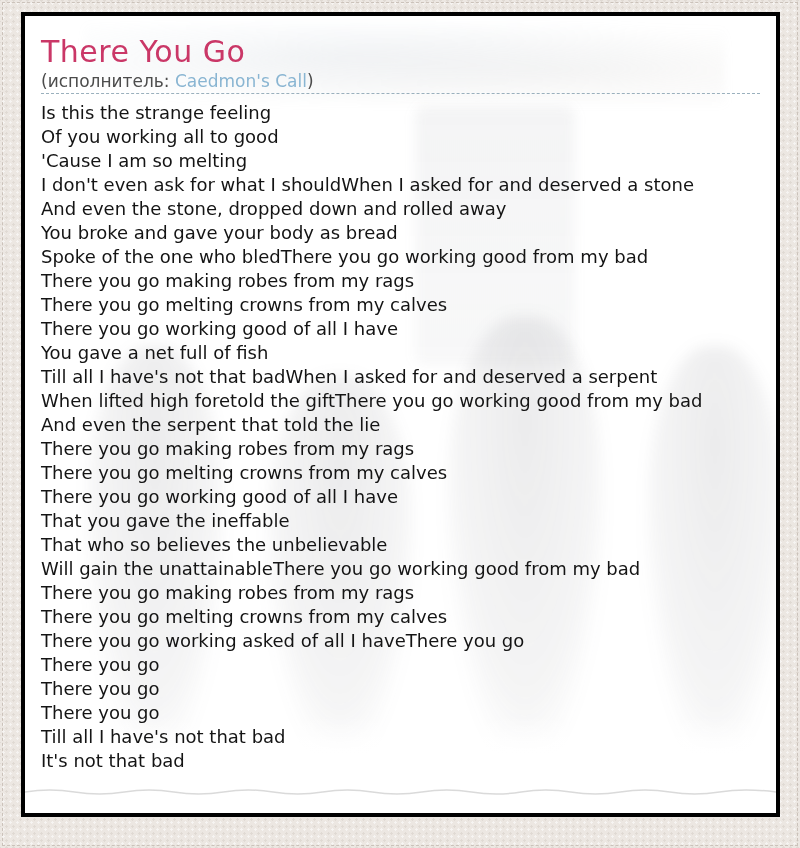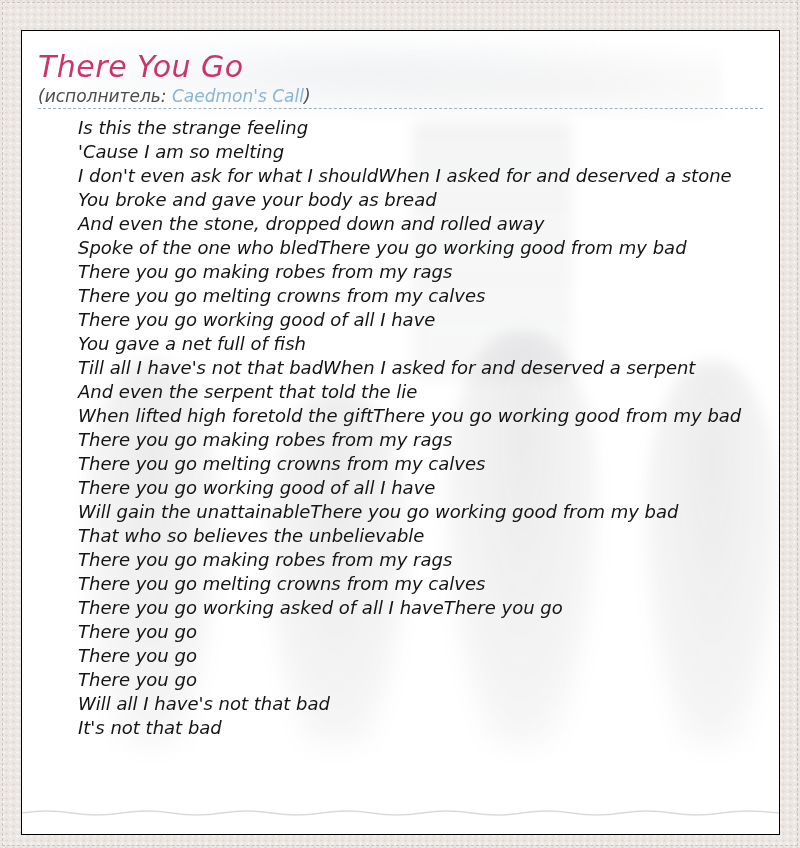--- a/index.html
+++ b/index.html
@@ -21,28 +21,27 @@
   }
   .page-frame {
     position: absolute;
     inset: 2px;
     border: 1px dashed #cbc2ba;
     pointer-events: none;
   }
   .content-card {
     position: absolute;
     left: 21px;
-    top: 30px;
+    top: 12px;
     width: 759px;
     height: 805px;
     background: #ffffff;
-    border: 1px solid #000000;
+    border: 4px solid #000000;
     box-sizing: border-box;
     overflow: hidden;
-    font-style: italic;
   }
   
   .bg-photo {
     position: absolute;
     inset: 0;
     pointer-events: none;
   }
   .bg-sky {
     position: absolute;
     left: 60px; top: 8px; width: 640px; height: 80px;
@@ -99,21 +98,20 @@
   }
   .separator {
     border-bottom: 1px dashed #9ab0bd;
     margin-top: 2px;
   }
   .lyrics-block {
     margin-top: 7px;
     font-size: 18px;
     line-height: 24px;
     white-space: nowrap;
-    margin-left: 40px;
   }
   .lyric-line {
     height: 24px;
   }
 </style>
 </head>
 <body style="background-color: rgb(236, 231, 226);">
 
 <div class="page-frame"></div>
 
@@ -137,41 +135,43 @@
     <h1 class="page-title" style="color: rgb(202, 55, 103);">There You Go</h1>
 
     <div class="subtitle" style="color: rgb(76, 76, 76);">
       <span>(исполнитель: </span><a class="artist-link" style="color: rgb(137, 181, 210);">Caedmon's Call</a><span>)</span>
     </div>
 
     <div class="separator" style="border-bottom-color: rgb(154, 176, 189);"></div>
 
     <div class="lyrics-block" style="color: rgb(20, 20, 20);">
         <div class="lyric-line">Is this the strange feeling</div>
+        <div class="lyric-line">Of you working all to good</div>
         <div class="lyric-line">'Cause I am so melting</div>
         <div class="lyric-line">I don't even ask for what I shouldWhen I asked for and deserved a stone</div>
+        <div class="lyric-line">And even the stone, dropped down and rolled away</div>
         <div class="lyric-line">You broke and gave your body as bread</div>
-        <div class="lyric-line">And even the stone, dropped down and rolled away</div>
         <div class="lyric-line">Spoke of the one who bledThere you go working good from my bad</div>
         <div class="lyric-line">There you go making robes from my rags</div>
         <div class="lyric-line">There you go melting crowns from my calves</div>
         <div class="lyric-line">There you go working good of all I have</div>
         <div class="lyric-line">You gave a net full of fish</div>
         <div class="lyric-line">Till all I have's not that badWhen I asked for and deserved a serpent</div>
+        <div class="lyric-line">When lifted high foretold the giftThere you go working good from my bad</div>
         <div class="lyric-line">And even the serpent that told the lie</div>
-        <div class="lyric-line">When lifted high foretold the giftThere you go working good from my bad</div>
         <div class="lyric-line">There you go making robes from my rags</div>
         <div class="lyric-line">There you go melting crowns from my calves</div>
         <div class="lyric-line">There you go working good of all I have</div>
+        <div class="lyric-line">That you gave the ineffable</div>
+        <div class="lyric-line">That who so believes the unbelievable</div>
         <div class="lyric-line">Will gain the unattainableThere you go working good from my bad</div>
-        <div class="lyric-line">That who so believes the unbelievable</div>
         <div class="lyric-line">There you go making robes from my rags</div>
         <div class="lyric-line">There you go melting crowns from my calves</div>
         <div class="lyric-line">There you go working asked of all I haveThere you go</div>
         <div class="lyric-line">There you go</div>
         <div class="lyric-line">There you go</div>
         <div class="lyric-line">There you go</div>
-        <div class="lyric-line">Will all I have's not that bad</div>
+        <div class="lyric-line">Till all I have's not that bad</div>
         <div class="lyric-line">It's not that bad</div>
       </div>
 
   </div>
 </div>
 
 </body></html>

